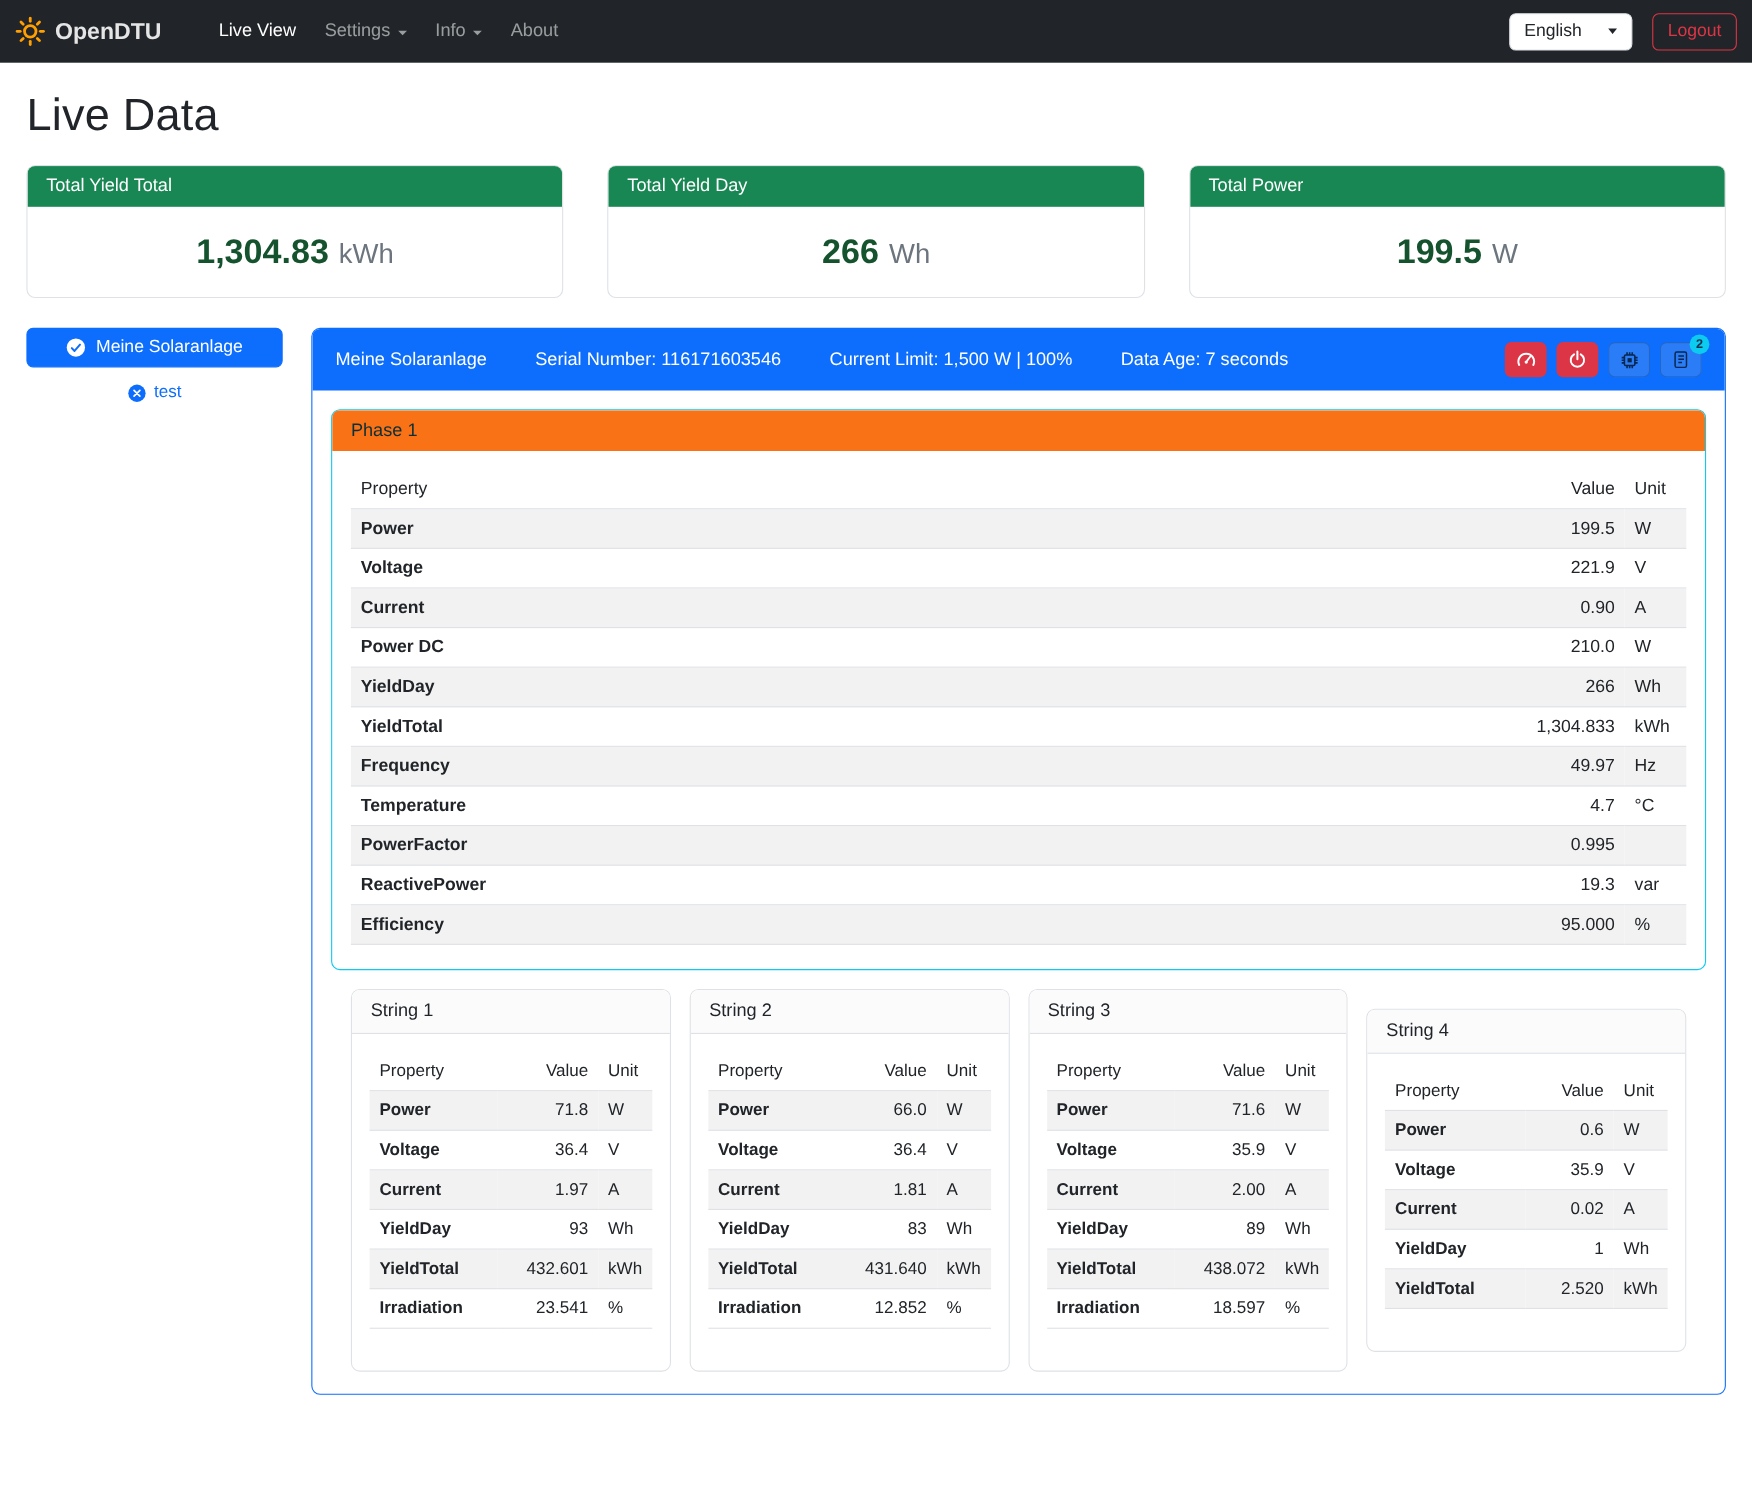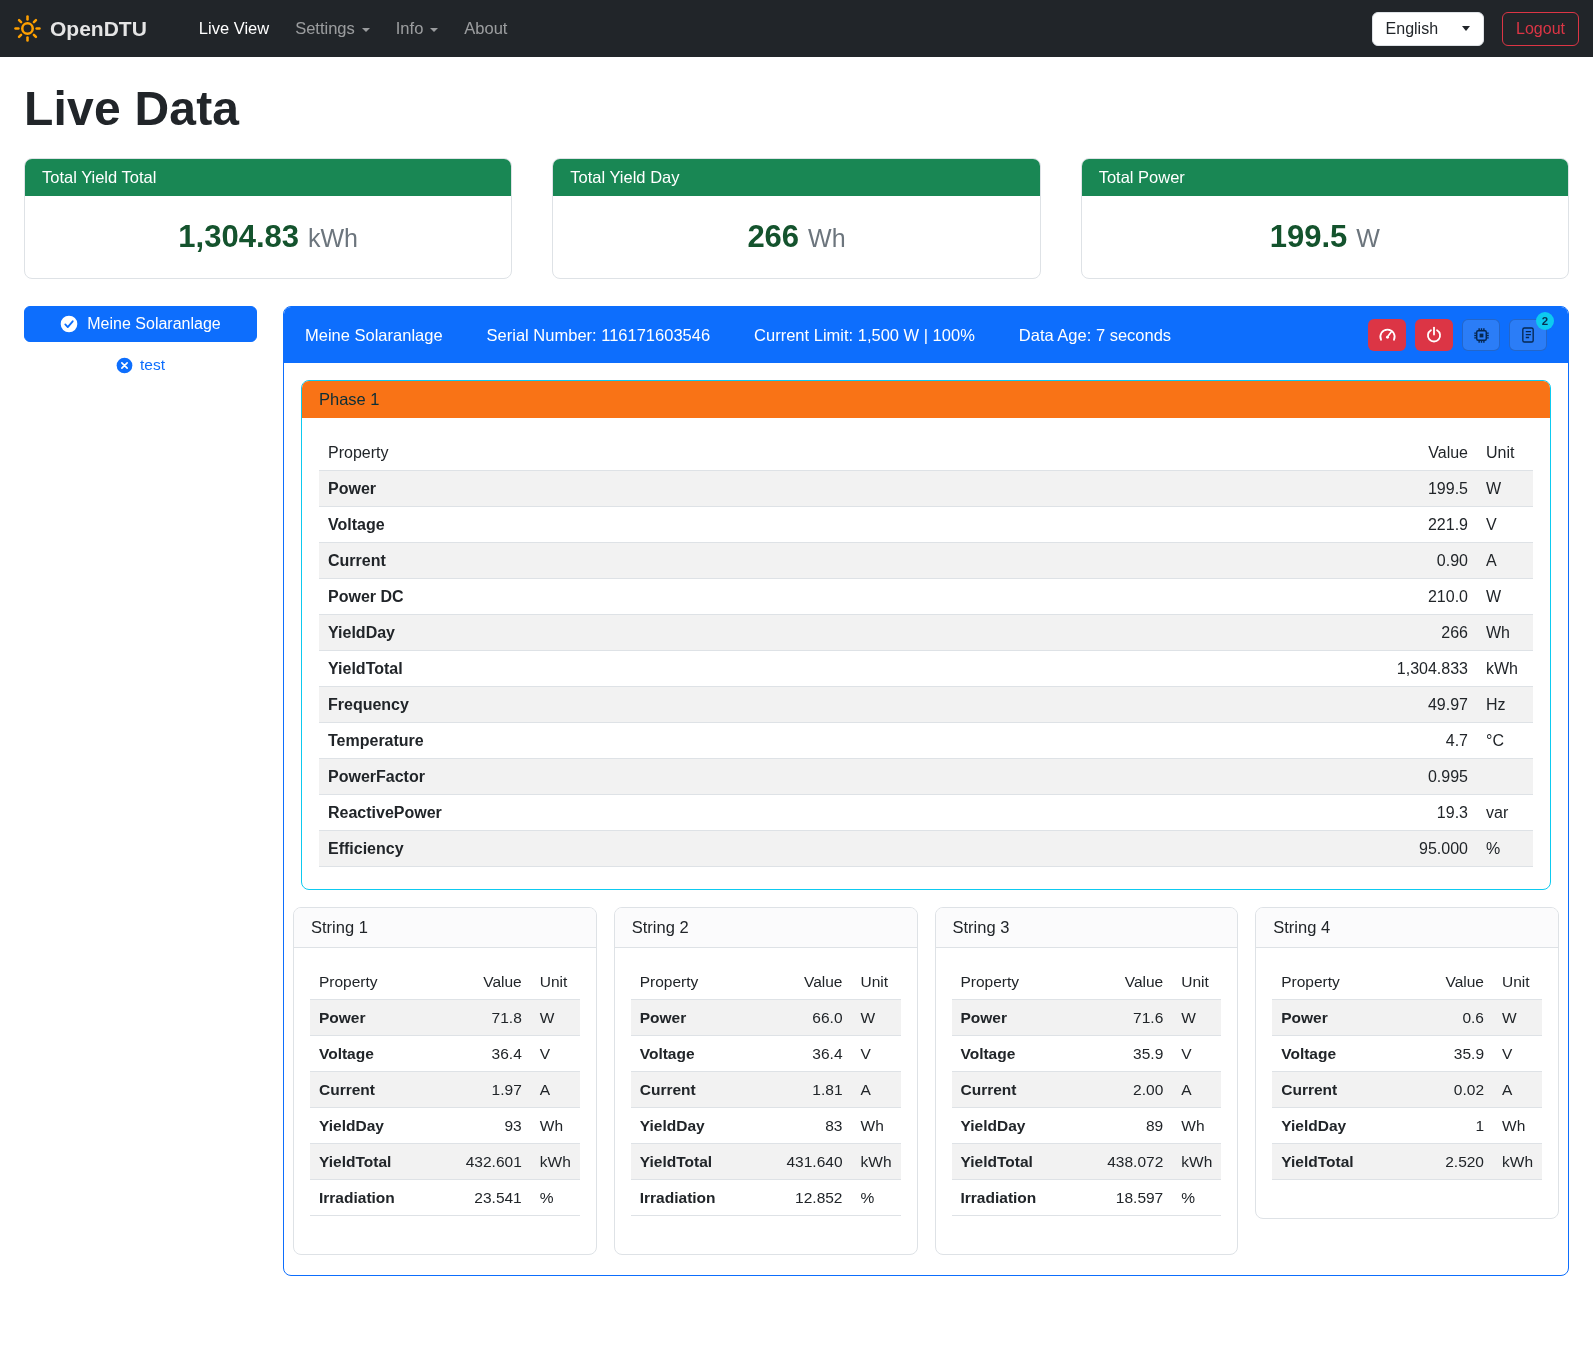--- a/index.html
+++ b/index.html
@@ -13,21 +13,21 @@
   .nav-link { color:rgba(255,255,255,.55); padding:8px 8px; margin:0 5px; cursor:pointer; display:flex; align-items:center; gap:7px; font-size:16.5px; }
   .nav-link.active { color:#fff; }
   .caret { width:0; height:0; border-left:4px solid transparent; border-right:4px solid transparent; border-top:4.5px solid currentColor; display:inline-block; margin-top:3px; }
   .navbar-right { margin-left:auto; display:flex; align-items:center; gap:18px; }
   .lang-select { background:#fff; border:1px solid #dee2e6; border-radius:6px; padding:7px 13px; display:flex; align-items:center; gap:24px; cursor:pointer; color:#212529; }
   .select-caret { width:0; height:0; border-left:4.5px solid transparent; border-right:4.5px solid transparent; border-top:5.5px solid #212529; }
   .logout-btn { background:transparent; border:1px solid #dc3545; color:#dc3545; border-radius:6px; padding:7px 13px; font-size:16px; cursor:pointer; font-family:inherit; }
 
   
   .content { padding:10px 24px 28px; }
-  h1.page-title { font-size:48px; font-weight:700; margin:14px 0 22px; letter-spacing:.2px; }
+  h1.page-title { font-size:41px; font-weight:400; margin:14px 0 22px; letter-spacing:.2px; }
 
   
   .summary-row { display:flex; gap:40px; margin-bottom:27px; }
   .summary-card { flex:1; border:1px solid #dee2e6; border-radius:8px; overflow:hidden; background:#fff; }
   .summary-card-header { background:#198754; color:#fff; padding:9px 17px; font-size:16.5px; }
   .summary-card-body { padding:23px 16px; text-align:center; }
   .summary-value { font-size:31px; font-weight:700; color:#14532d; }
   .summary-unit { font-size:25px; font-weight:400; color:#6c757d; margin-left:9px; }
 
   
@@ -53,21 +53,21 @@
 
   table.data-table { width:100%; border-collapse:collapse; font-size:16px; }
   table.data-table th, table.data-table td { padding:8.5px 9px; border-bottom:1px solid #dee2e6; text-align:left; vertical-align:middle; }
   table.data-table thead th { font-weight:400; }
   table.data-table tbody th { font-weight:700; }
   table.data-table .value { text-align:right; white-space:nowrap; }
   table.data-table .unit { width:56px; white-space:nowrap; }
   table.data-table tbody tr:nth-child(odd) { background:#f2f2f2; }
 
   
-  .strings-row { display:flex; gap:17px; margin:0 9px 20px; align-items:flex-start; }
+  .strings-row { display:flex; gap:17px; margin:0 35px 20px; align-items:center; }
   .string-card { flex:1; border:1px solid #dee2e6; border-radius:8px; overflow:hidden; background:#fff; }
   .string-header { background:#fbfbfc; border-bottom:1px solid #dee2e6; padding:10px 17px; font-size:16.5px; }
   .string-body { padding:16px 16px 38px; }
   .string-body table.data-table { font-size:15.5px; }
   .string-body table.data-table .unit { width:46px; }
 
   svg { display:block; }
 </style>
 </head>
 <body>

